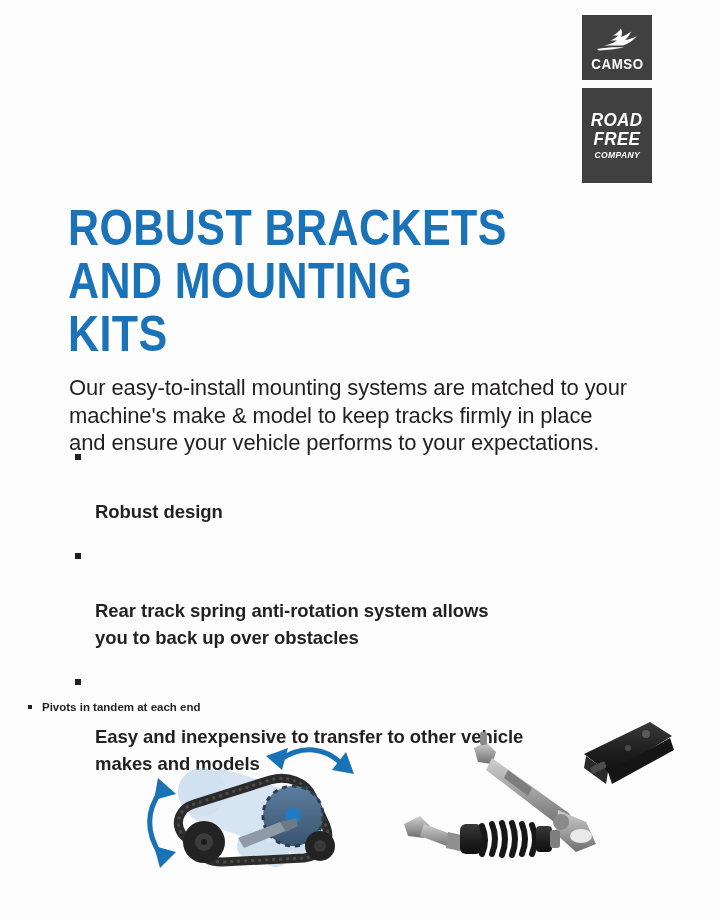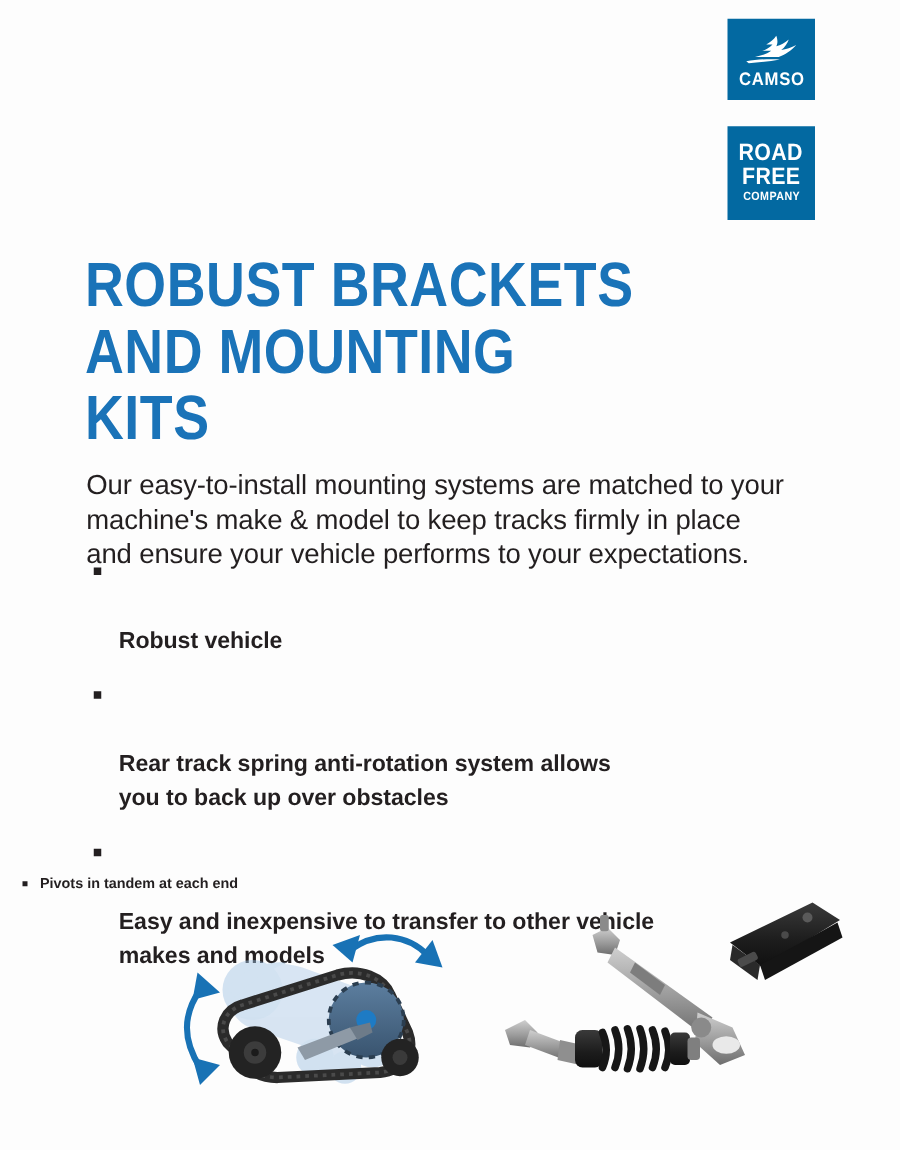--- a/index.html
+++ b/index.html
@@ -7,25 +7,25 @@
     width:720px; height:920px; overflow:hidden;
     background:#fdfdfd;
     font-family:"Liberation Sans", sans-serif;
     -webkit-font-smoothing:antialiased;
   }
   .page{position:relative;width:720px;height:920px;background:#fdfdfd;}
 
   
   .logo-stack{position:absolute;left:582px;top:15px;width:70px;}
   .logo-box{
-    width:70px;background:#0369a1;
+    width:70px;background:#404040;
     display:flex;flex-direction:column;align-items:center;justify-content:center;
   }
   .logo-box.top{height:65px;padding-top:2px;box-sizing:border-box;}
-  .logo-box.bottom{height:75px;margin-top:21px;}
+  .logo-box.bottom{height:95px;margin-top:8px;font-style:italic;}
   .camso-mark{width:48px;height:28px;display:block;}
   .camso-word{
     color:#ffffff;font-size:14.5px;font-weight:bold;letter-spacing:0.6px;
     font-family:"Liberation Sans", sans-serif;line-height:1;margin-top:3px;
     transform:scaleX(0.92);
   }
   .rf-line{
     color:#ffffff;font-weight:bold;line-height:0.98;
     font-family:"Liberation Sans", sans-serif;text-align:center;
     transform:scaleX(0.9);
@@ -68,21 +68,21 @@
     letter-spacing:-0.05px;
     white-space:pre-line;
   }
   .bullet .sq{
     position:absolute;left:6px;top:10px;
     width:6px;height:6px;background:#231f20;
   }
 
   
   .footnote{
-    position:absolute;left:18px;top:700px;
+    position:absolute;left:28px;top:700px;
     color:#231f20;font-size:11.5px;font-weight:bold;line-height:14px;
     padding-left:14px;
   }
   .footnote .sq{position:absolute;left:0;top:5px;width:4px;height:4px;background:#231f20;}
 
   
   .illus{position:absolute;left:130px;top:730px;width:260px;height:165px;}
   .photos{position:absolute;left:400px;top:718px;width:300px;height:170px;}
   .fig{display:block;width:100%;height:100%;}
 </style>
@@ -112,21 +112,21 @@
   </div>
 
   <h1 class="headline">ROBUST BRACKETS
 AND MOUNTING KITS</h1>
 
   <p class="lead">Our easy-to-install mounting systems are matched to your machine's make &amp; model to keep tracks firmly in place and ensure your vehicle performs to your expectations.</p>
 
   <ul class="bullets">
     <li class="bullet">
       <span class="sq"></span>
-      <span>Robust vehicle</span>
+      <span>Robust design</span>
     </li>
     <li class="bullet">
       <span class="sq"></span>
       <span>Rear track spring anti-rotation system allows
 you to back up over obstacles</span>
     </li>
     <li class="bullet">
       <span class="sq"></span>
       <span>Easy and inexpensive to transfer to other vehicle
 makes and models</span>

